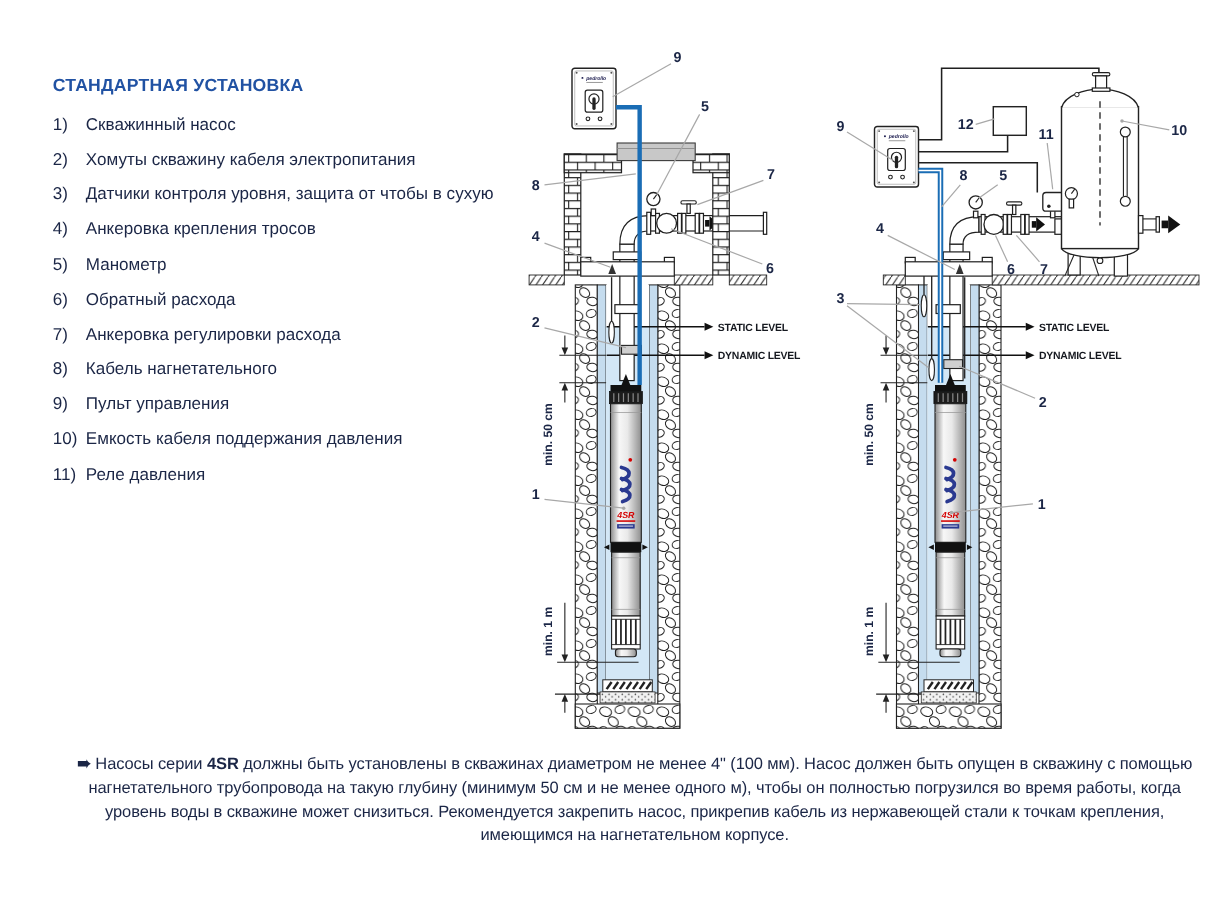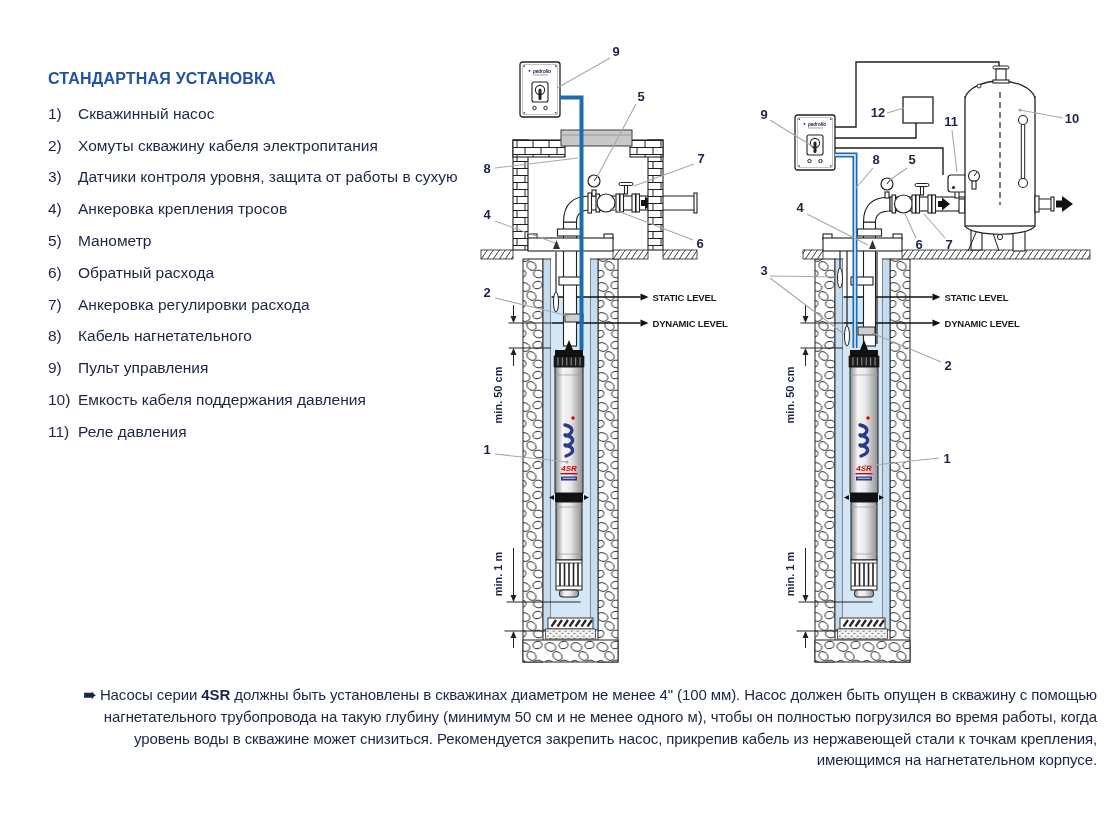--- a/index.html
+++ b/index.html
@@ -4,21 +4,21 @@
 <style>
   html,body{margin:0;padding:0;background:#fff;}
   .page{position:relative;width:1109px;height:821px;background:#fff;overflow:hidden;
         font-family:"Liberation Sans",sans-serif;color:#1b2646;}
   .title{position:absolute;left:48px;top:55px;font-size:16px;font-weight:bold;
          color:#2152a3;letter-spacing:.2px;margin-top:15px;}
   .legend{position:absolute;left:48px;top:98px;}
   .legend .row{display:flex;align-items:center;height:31.8px;font-size:15.5px;}
   .legend .num{width:30px;flex:none;}
   .footnote{position:absolute;left:57px;top:684px;width:1040px;font-size:15px;
-            line-height:21.8px;letter-spacing:-.1px;text-align:right;}
+            line-height:21.8px;letter-spacing:-.1px;text-align:center;}
   .footnote .arr{font-weight:bold;margin-right:4px;}
   .footnote b{font-weight:bold;}
   svg text{font-family:"Liberation Sans",sans-serif;}
   .callout{font-size:13px;font-weight:bold;fill:#1b2646;}
   .lvl{font-size:9.5px;font-weight:bold;fill:#15181f;letter-spacing:-.2px;}
   .dim{font-size:11px;font-weight:bold;fill:#1b2646;}
   .leader{stroke:#a8a8a8;stroke-width:1.1;fill:none;}
   .pipe{fill:#fff;stroke:#1f1f1f;stroke-width:1.1;}
   .thin{stroke:#1f1f1f;stroke-width:1;fill:none;}
 </style>
@@ -33,21 +33,21 @@
     <div class="row">
         <span class="num">1)</span>
         <span>Скважинный насос</span>
       </div>
     <div class="row">
         <span class="num">2)</span>
         <span>Хомуты скважину кабеля электропитания</span>
       </div>
     <div class="row">
         <span class="num">3)</span>
-        <span>Датчики контроля уровня, защита от работы в сухую</span>
+        <span>Датчики контроля уровня, защита от чтобы в сухую</span>
       </div>
     <div class="row">
         <span class="num">4)</span>
         <span>Анкеровка крепления тросов</span>
       </div>
     <div class="row">
         <span class="num">5)</span>
         <span>Манометр</span>
       </div>
     <div class="row">

